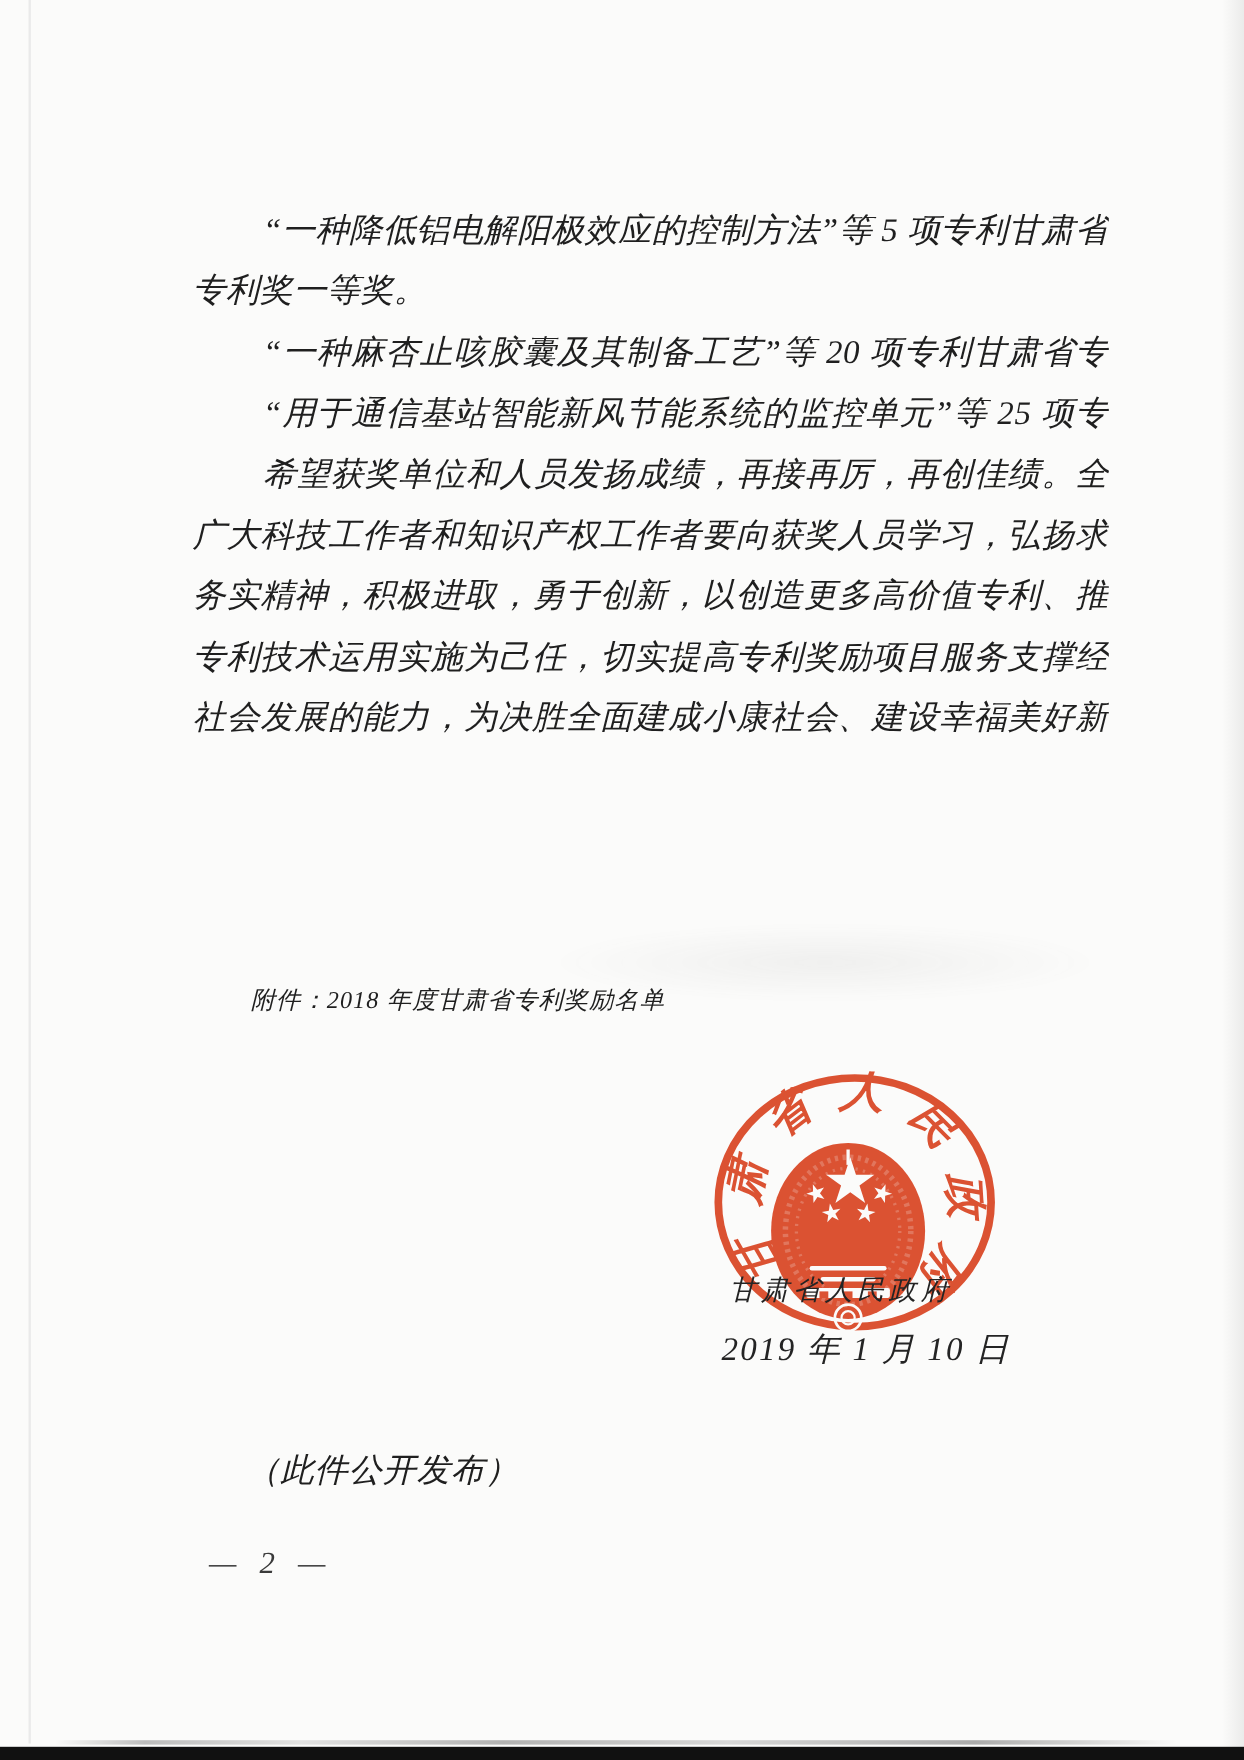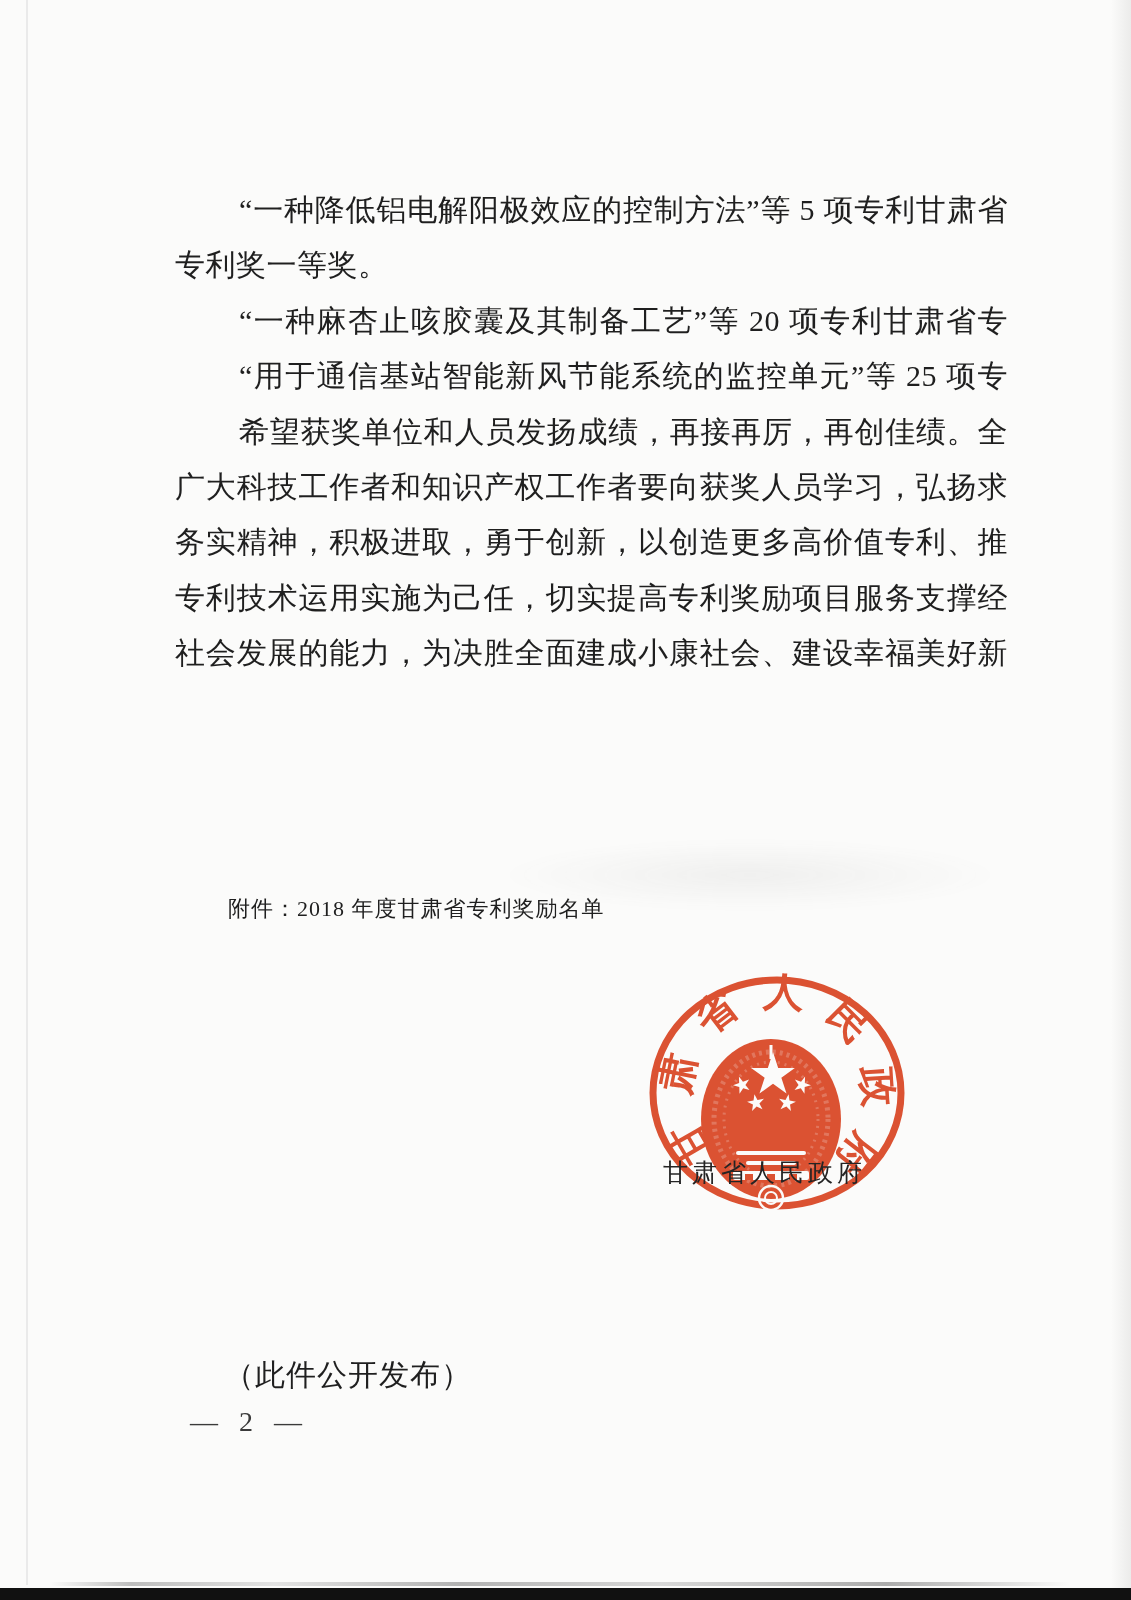--- a/index.html
+++ b/index.html
@@ -2,21 +2,21 @@
 <html lang="zh" style="--seal-color: #dd4826;"><head>
 <meta charset="utf-8">
 <style>
   html,body{margin:0;padding:0;}
   body{
     width:1131px;height:1600px;position:relative;overflow:hidden;
     background:#fbfbfa;
     font-family:"Liberation Serif","DejaVu Serif",serif;
     color:#222;
   }
-  .page{position:absolute;inset:0;}
+  .page{position:absolute;inset:0;font-style:italic;}
   
   .edge-left{position:absolute;left:26px;top:0;width:2px;height:1585px;background:#e3e3e3;opacity:.7;}
   .edge-right{position:absolute;right:0;top:0;width:20px;height:1600px;
     background:linear-gradient(90deg,rgba(0,0,0,0) 0%,rgba(120,120,120,.12) 100%);}
   .scan-bottom{position:absolute;left:0;top:1588px;width:1131px;height:12px;background:#111;}
   .scan-bottom-shadow{position:absolute;left:50px;top:1582px;width:1020px;height:4px;opacity:.55;
     background:linear-gradient(90deg,transparent 0%,#8a8a8a 8%,#cfcfcf 22%,#777 40%,#bbb 60%,#6a6a6a 82%,transparent 100%);}
   .bleed-smudge{position:absolute;left:500px;top:840px;width:500px;height:70px;
     background:radial-gradient(ellipse at center,rgba(90,90,90,.07),rgba(90,90,90,0) 70%);
     filter:blur(3px);}
@@ -57,21 +57,21 @@
     font-family:"Liberation Serif","DejaVu Serif",serif;
     text-anchor:middle;dominant-baseline:central;font-weight:bold;
   }
   .emblem-fill{fill:var(--seal-color,#dd4826);}
   .emblem-wheat{fill:none;stroke:#fff;opacity:.22;}
   .emblem-white{fill:#fff;}
   .emblem-gear{fill:none;stroke:#fff;}
 
   .footer-note{
     position:absolute;left:224px;top:1316px;font-size:30px;letter-spacing:1px;
-    color:#1f1f1f;white-space:nowrap;margin-top:39px;
+    color:#1f1f1f;white-space:nowrap;
   }
   .page-number{
     position:absolute;left:190px;top:1406px;font-size:28px;color:#3a3a3a;
     word-spacing:14px;white-space:nowrap;
   }
 </style>
 </head>
 <body>
 
 <div class="page">
@@ -130,19 +130,20 @@
         <rect class="emblem-fill" x="155" y="213" width="8" height="6"></rect>
       </g>
       <g>
         <circle class="emblem-gear" cx="137" cy="237" r="12" stroke-width="2.5"></circle>
         <circle class="emblem-gear" cx="137" cy="237" r="6" stroke-width="2"></circle>
       </g>
     </g>
   </svg>
 
   <div class="issuer">甘肃省人民政府</div>
+  <div class="issue-date">2019 年 1 月 10 日</div>
 
   <div class="footer-note">（此件公开发布）</div>
   <div class="page-number">— 2 —</div>
 
   <div class="scan-bottom-shadow"></div>
   <div class="scan-bottom"></div>
 </div>
 
 </body></html>

